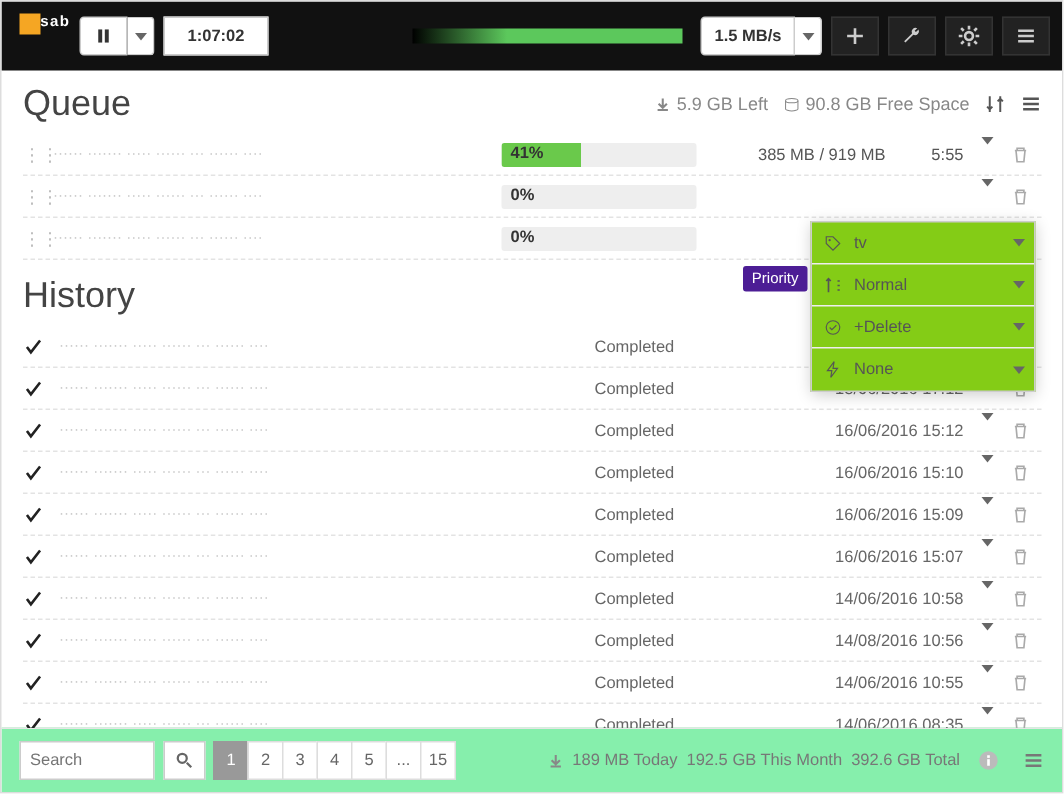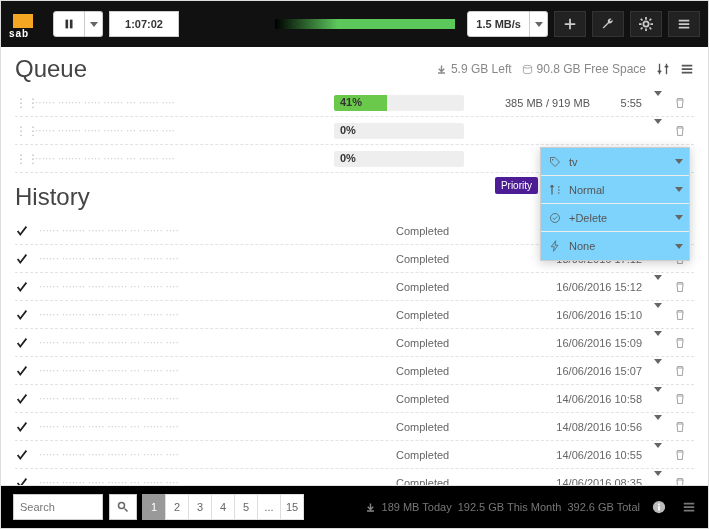--- a/index.html
+++ b/index.html
@@ -1,19 +1,19 @@
 <!DOCTYPE html>
 <html><head>
 <meta charset="utf-8">
 <style>
   * { box-sizing: border-box; margin: 0; padding: 0; }
   body { font-family: Helvetica, Arial, sans-serif; font-size: 12px; background: #efefef; color: #333; }
   .app { width: 709px; height: 529px; background: #fff; border: 1px solid #ddd; display: flex; flex-direction: column; overflow: hidden; }
   .topbar { background: #111; height: 46px; display: flex; align-items: center; padding: 0 8px; gap: 6px; }
-  .logo { width: 38px; height: 30px; display:flex; flex-direction:column; justify-content:flex-end;}
+  .logo { width: 38px; height: 30px; display:flex; flex-direction:row; justify-content:center;}
   .logo-sq { width: 20px; height: 14px; background: #f5a623; margin-left:4px;}
   .logo-txt { color:#fff; font-size:10px; font-weight:bold; letter-spacing:1px;}
   .tb-btn { background:#fff; border:1px solid #ccc; height:26px; display:flex; align-items:center; justify-content:center; padding:0 8px; cursor:pointer; font-size:11px; color:#333;}
   .tb-btn.dark { background:#222; border-color:#333; color:#ccc; }
   .tb-group { display:flex; }
   .tb-group .tb-btn { border-radius:0; }
   .tb-group .tb-btn:first-child { border-radius:3px 0 0 3px; }
   .tb-group .tb-btn:last-child { border-radius:0 3px 3px 0; border-left:none;}
   .tb-time { width:70px; font-weight:bold;}
   .tb-spacer { flex:1; }
@@ -36,28 +36,28 @@
   .q-eta { width:46px; text-align:right; font-size:11px; color:#555;}
   .q-caret { width:20px; text-align:center; cursor:pointer;}
   .q-del { width:20px; text-align:center; color:#aaa; cursor:pointer;}
   .h-row { display:flex; align-items:center; height:28px; border-bottom:1px dashed #e3e3e3; gap:6px;}
   .h-check { width:18px; text-align:center; color:#222;}
   .h-name { flex:1; color:#c8c8c8; font-size:10px; overflow:hidden; white-space:nowrap;}
   .h-status { width:120px; font-size:11px; color:#666;}
   .h-date { width:120px; font-size:11px; color:#666; text-align:right;}
   .h-caret { width:20px; text-align:center; cursor:pointer;}
   .h-del { width:20px; text-align:center; color:#aaa; cursor:pointer;}
-  .footer { border-top:1px solid #e5e5e5; padding:8px 12px; display:flex; align-items:center; gap:6px; font-size:11px; color:#777; background:#000000;}
+  .footer { border-top:1px solid #e5e5e5; padding:8px 12px; display:flex; align-items:center; gap:6px; font-size:11px; color:#777; background:#86efac;}
   .search-box { border:1px solid #ccc; height:26px; padding:0 6px; width:90px; font-size:11px;}
   .search-btn { border:1px solid #ccc; background:#fff; height:26px; width:28px; display:flex;align-items:center;justify-content:center;cursor:pointer;}
   .pages { display:flex; }
   .pg { border:1px solid #ddd; background:#fff; width:24px; height:26px; display:flex;align-items:center;justify-content:center; font-size:11px; color:#666; cursor:pointer; margin-left:-1px;}
   .pg.active { background:#999; color:#fff; border-color:#999;}
   .f-spacer { flex:1;}
-  .popup { position:absolute; right:18px; top:100px; width:150px; background:#7dd3fc; border:1px solid #ccc; box-shadow:0 2px 10px rgba(0,0,0,.2); z-index:10;}
+  .popup { position:absolute; right:18px; top:100px; width:150px; background:#84cc16; border:1px solid #ccc; box-shadow:0 2px 10px rgba(0,0,0,.2); z-index:10;}
   .popup-row { display:flex; align-items:center; height:28px; border-bottom:1px solid #eee; padding:0 6px; gap:6px;}
   .popup-row:last-child { border-bottom:none;}
   .p-ic { width:16px; color:#555; display:flex;align-items:center;justify-content:center;}
   .p-sel { flex:1; border:none; font-size:11px; color:#555; background:transparent; cursor:pointer;}
   .p-car { color:#888;}
   .priority-tip { position:absolute; right:170px; top:130px; background:#4c1d95; color:#fff; font-size:10px; padding:3px 6px; border-radius:2px; z-index:11;}
   svg { display:block; }
 </style>
 </head>
 <body>

